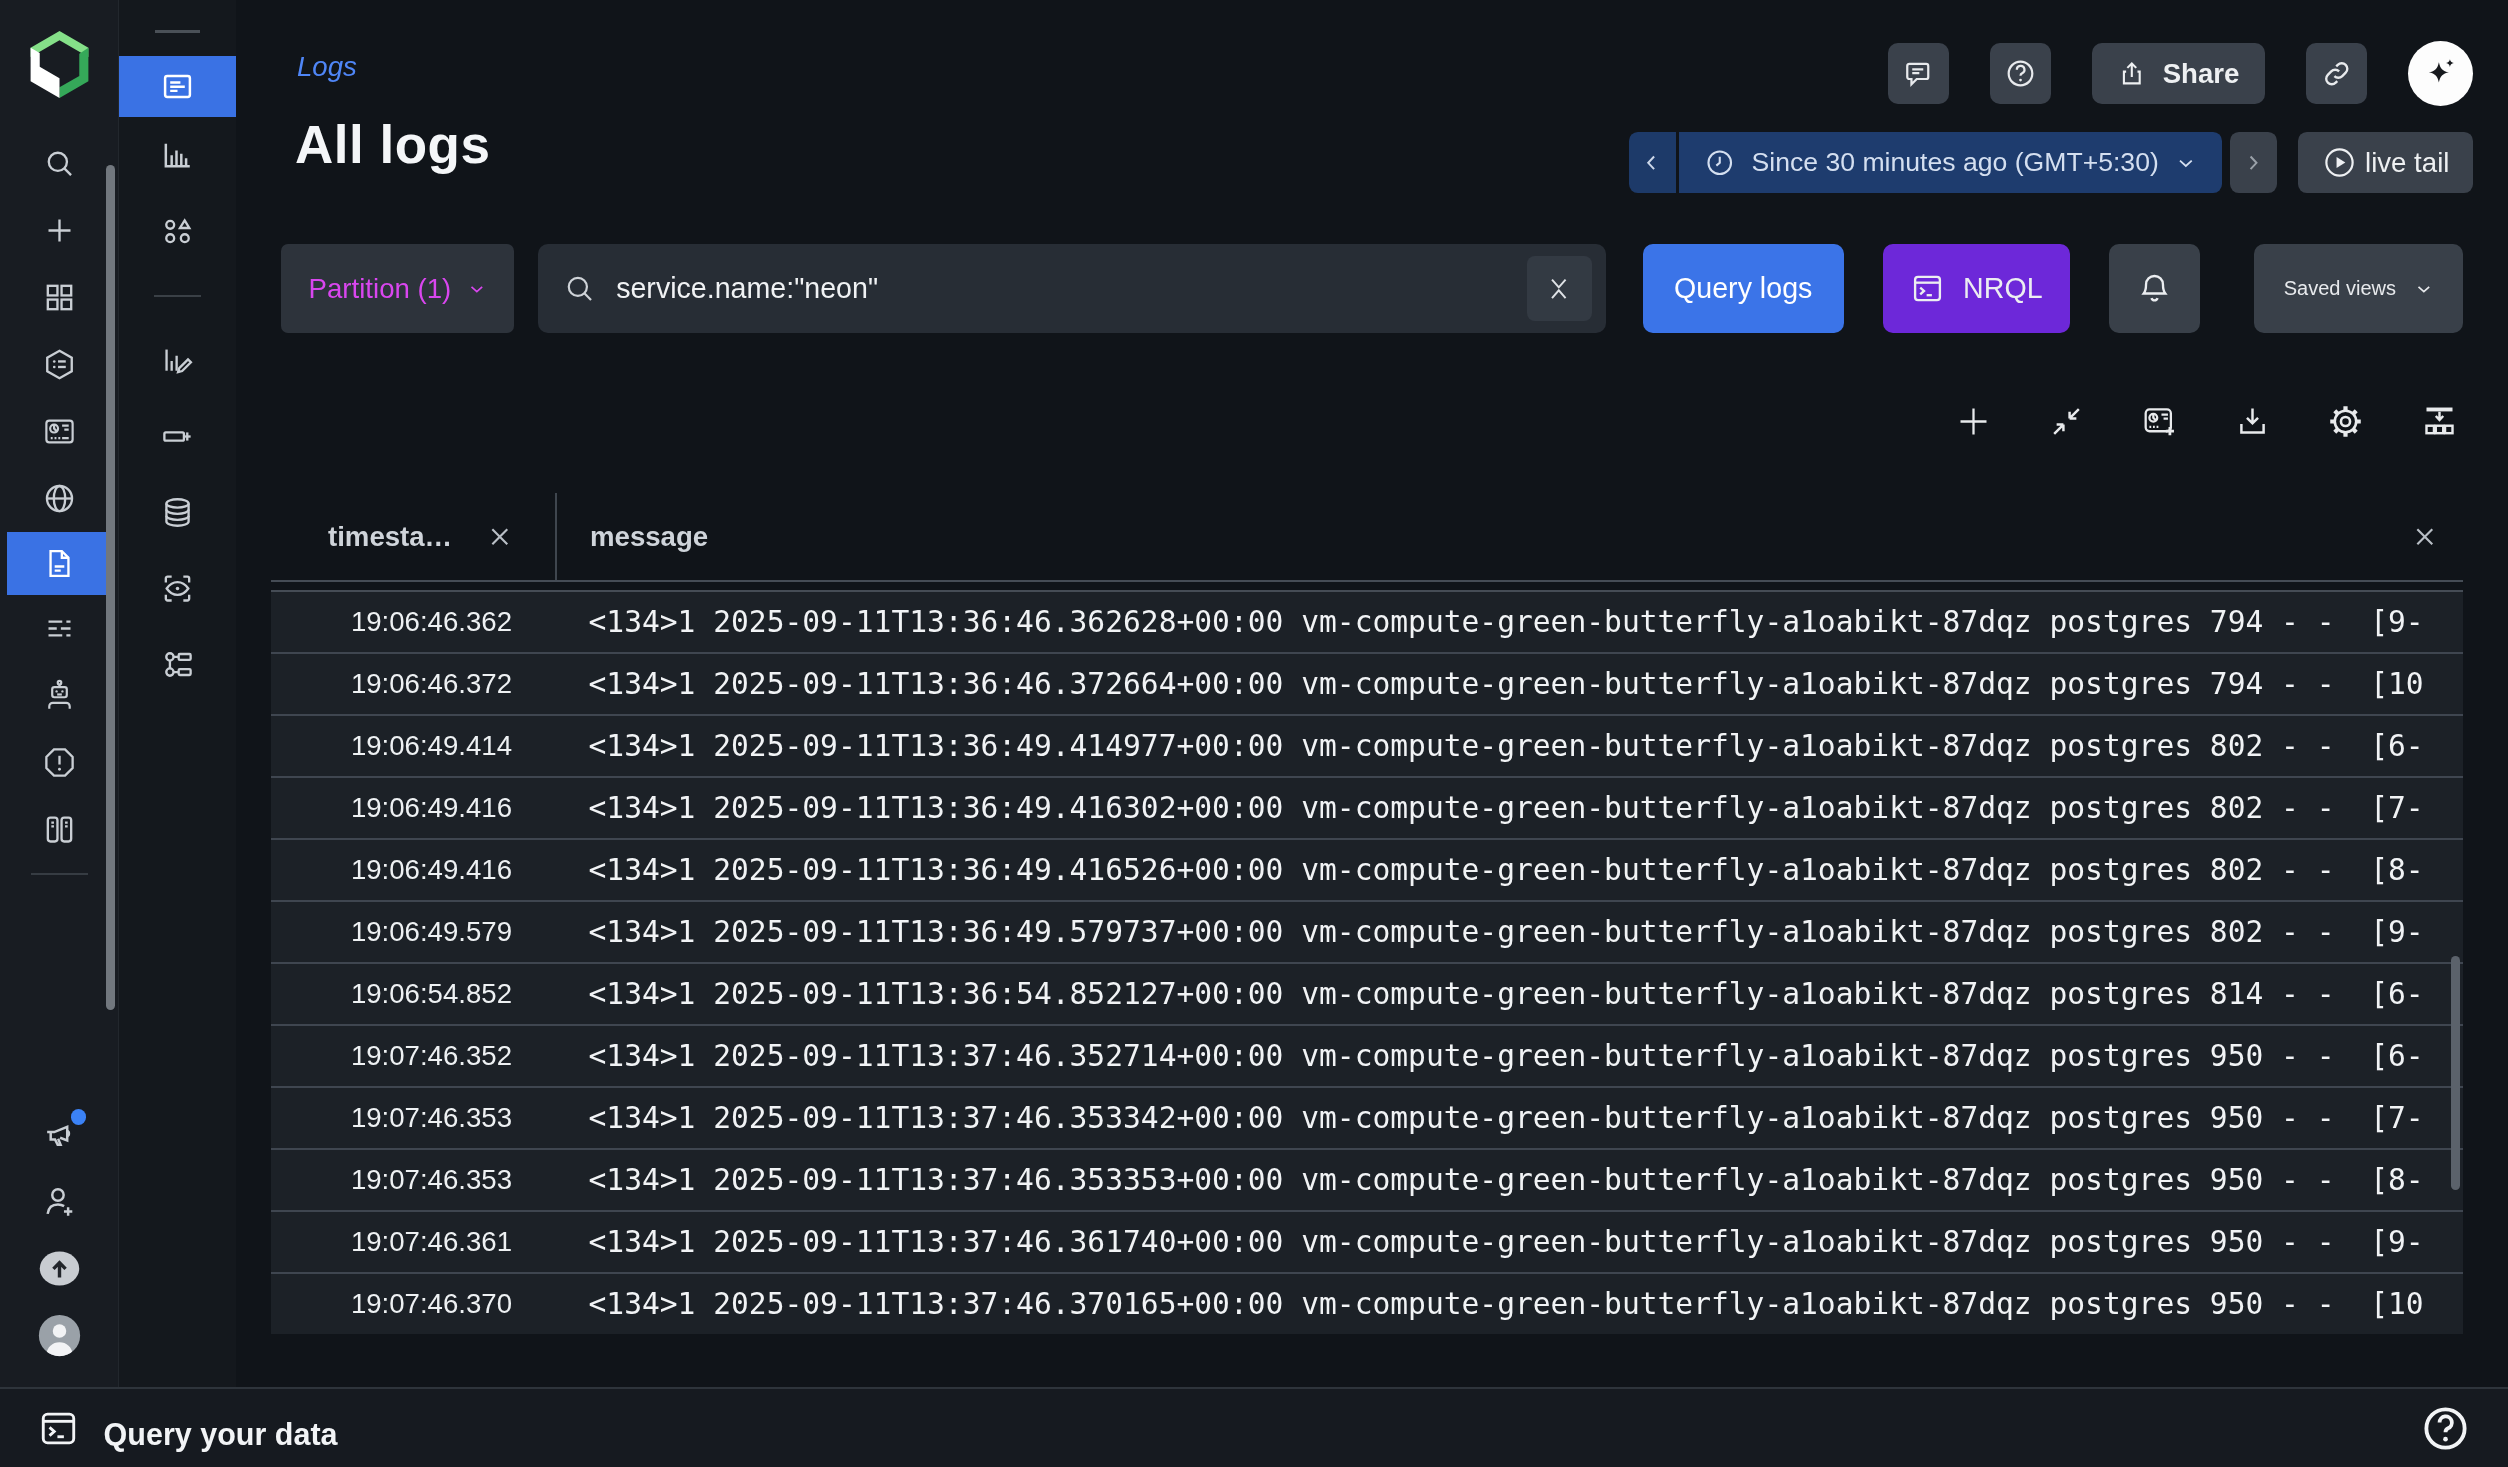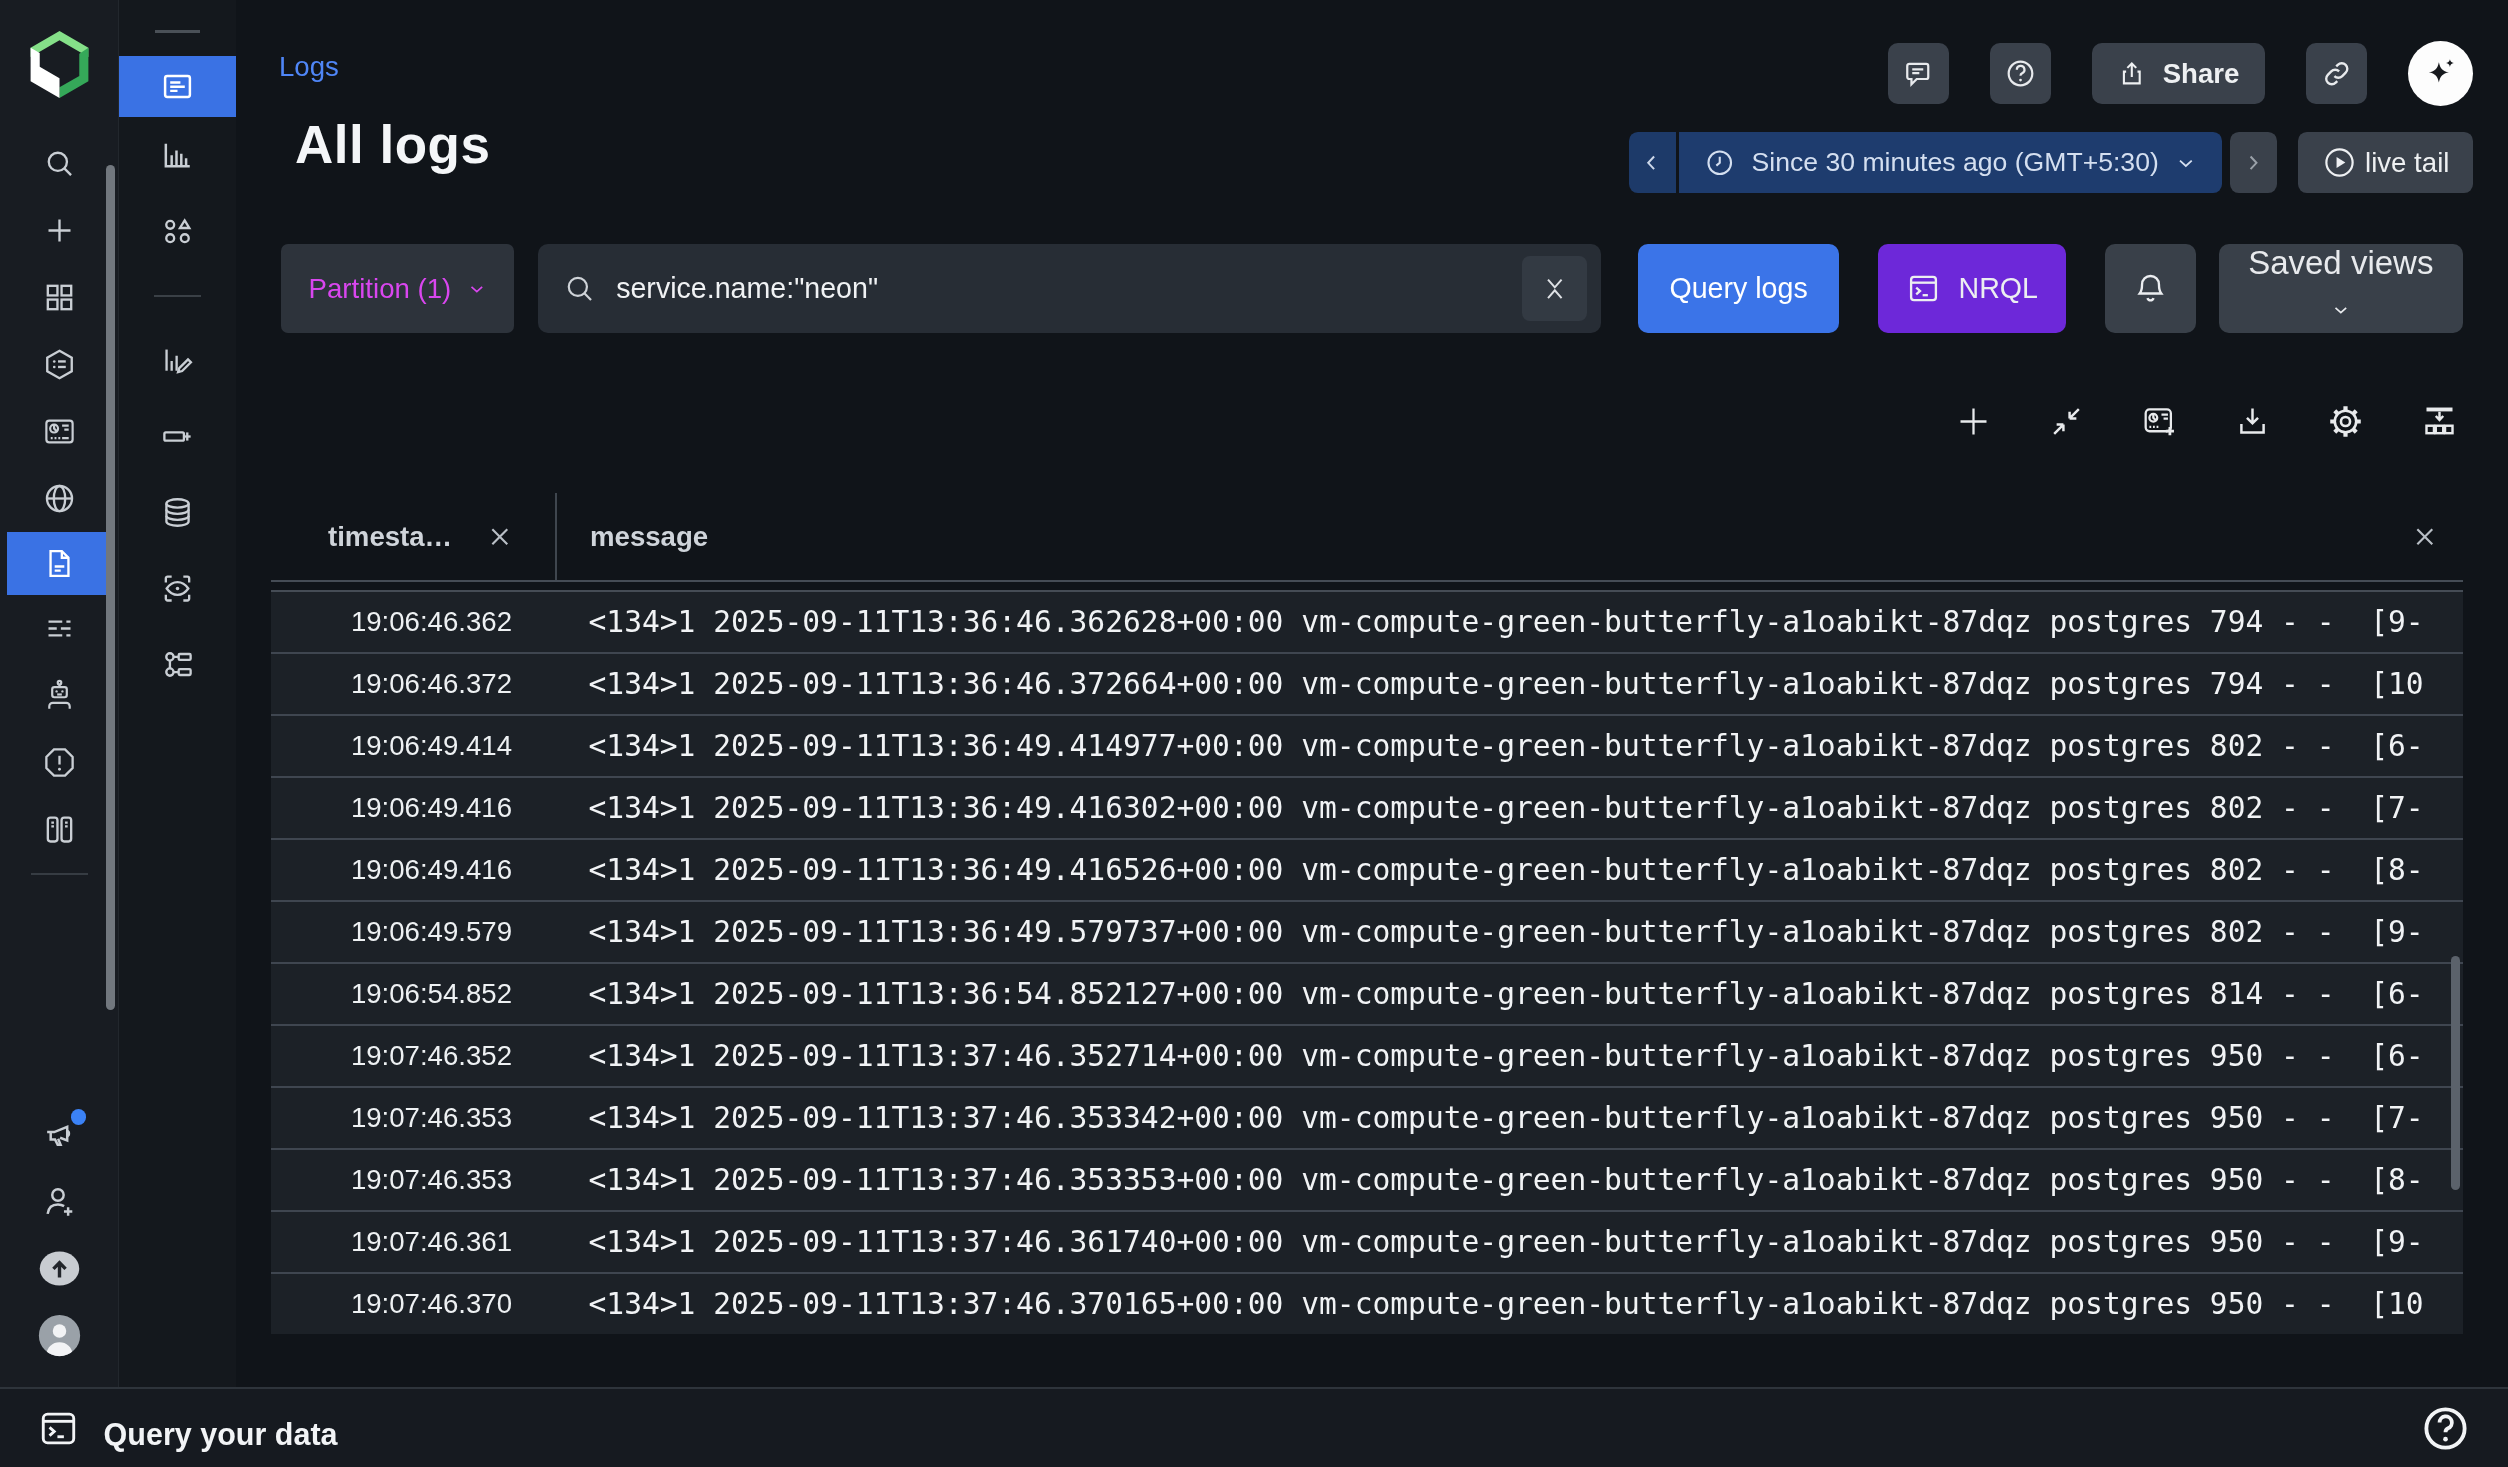--- a/index.html
+++ b/index.html
@@ -25,21 +25,21 @@
 
   
   .rail2 { width:118px; background:#14181d; border-left:1px solid #22272d; position:relative; display:flex; flex-direction:column; align-items:center; flex-shrink:0; }
   .r2-dash { width:45px; border-top:3px solid #4a5057; margin:29.6px 0 23.6px; }
   .r2-item { width:118px; height:76px; display:flex; align-items:center; justify-content:center; color:#c9ced4; cursor:pointer; }
   .r2-item.sel { background:#3a72e4; color:#fff; height:61px; }
   .r2-divider { width:47px; border-top:2px solid #3a4046; margin:25.6px 0; }
 
   
   .main { flex:1; position:relative; background:#101419; min-width:0; }
-  .breadcrumb { position:absolute; left:43px; top:51px; font-size:27.6px; color:#4f86f7; cursor:pointer; }
+  .breadcrumb { position:absolute; left:61px; top:51px; font-size:27.6px; color:#4f86f7; cursor:pointer;font-style:italic; }
   .page-title { position:absolute; left:59px; top:114px; font-size:53px; font-weight:700; color:#f4f6f8; letter-spacing:0.5px; }
 
   .top-actions { position:absolute; right:35px; top:41px; display:flex; align-items:center; gap:41px;font-weight:bold; }
   .sq-btn { height:61px; min-width:61px; background:#3a414b; border-radius:9.9px; display:flex; align-items:center; justify-content:center; color:#e8eaed; cursor:pointer; }
   .share-btn { padding:0 25.6px; gap:15.8px; font-size:27.6px; color:#eef0f2; }
   .sparkle-btn { width:65px; height:65px; border-radius:50%; background:#fdfdfd; display:flex; align-items:center; justify-content:center; cursor:pointer; }
 
   .time-row { position:absolute; right:35px; top:132px; display:flex; align-items:center; }
   .tp-left { width:47px; height:61px; background:#1d3a69; border-radius:8.9px 0 0 8.9px; display:flex; align-items:center; justify-content:center; color:#cdd8ea; cursor:pointer; margin-right:3px; }
   .tp-main { height:61px; background:#1e3c6e; border-radius:0 8.9px 8.9px 0; display:flex; align-items:center; gap:15.8px; padding:0 25.6px; color:#d4dff0; font-size:26.6px; cursor:pointer; }
@@ -47,21 +47,21 @@
   .live-tail { height:61px; background:#3a414b; border-radius:8.9px; margin-left:21.7px; display:flex; align-items:center; gap:8px; padding:0 23.6px; font-size:27.6px; color:#eef0f2; cursor:pointer; }
 
   .filter-row { position:absolute; left:45px; right:45px; top:244px; height:89px; display:flex; align-items:center; }
   .partition-btn { height:89px; background:#2d333b; border-radius:7px; display:flex; align-items:center; gap:15.8px; padding:0 27.6px; font-size:27.6px; color:#d946ef; cursor:pointer; }
   .search-field { flex:1; height:89px; background:#272d35; border-radius:9.9px; margin-left:23.6px; display:flex; align-items:center; padding:0 13.8px 0 25.6px; gap:19.7px; }
   .search-text { flex:1; font-size:28.6px; color:#f0f2f4; }
   .clear-btn { width:65px; height:65px; background:#333a43; border-radius:7.9px; display:flex; align-items:center; justify-content:center; color:#dfe2e6; cursor:pointer; }
   .query-btn { height:89px; background:#3b74e8; border-radius:9.9px; margin-left:37px; display:flex; align-items:center; padding:0 31.5px; font-size:28.6px; color:#fff; cursor:pointer; }
   .nrql-btn { height:89px; background:#6d28d9; border-radius:9.9px; margin-left:39px; display:flex; align-items:center; gap:17.7px; padding:0 27.6px; font-size:28.6px; color:#eceef1; cursor:pointer; }
   .bell-btn { width:91px; height:89px; background:#394049; border-radius:9.9px; margin-left:39px; display:flex; align-items:center; justify-content:center; color:#eceef1; cursor:pointer; }
-  .saved-btn { height:89px; background:#394049; border-radius:9.9px; margin-left:23px; display:flex; align-items:center; gap:17.7px; padding:0 29.6px; font-size:33px; color:#e8eaed; cursor:pointer;flex-direction:column; }
+  .saved-btn { height:89px; background:#394049; border-radius:9.9px; margin-left:54px; display:flex; align-items:center; gap:17.7px; padding:0 29.6px; font-size:20px; color:#e8eaed; cursor:pointer; }
 
   .table-toolbar { position:absolute; right:49px; top:392px; height:59px; display:flex; align-items:center; gap:55px; color:#e8eaec; }
   .tb-icon { cursor:pointer; display:flex; }
 
   
   .logtable { position:absolute; left:35px; right:45px; top:493px; height:839px; }
   .lt-header { height:89px; display:flex; align-items:center; border-bottom:2px solid #454c55; color:#cfd4da; font-size:27.6px; font-weight:700; }
   .lt-col-ts { width:286px; height:100%; display:flex; align-items:center; gap:35px; padding-left:57px; border-right:2px solid #3f464e; }
   .lt-col-msg { flex:1; height:100%; display:flex; align-items:center; padding-left:33px; }
   .hdr-x { color:#b9bfc6; cursor:pointer; display:flex; }

